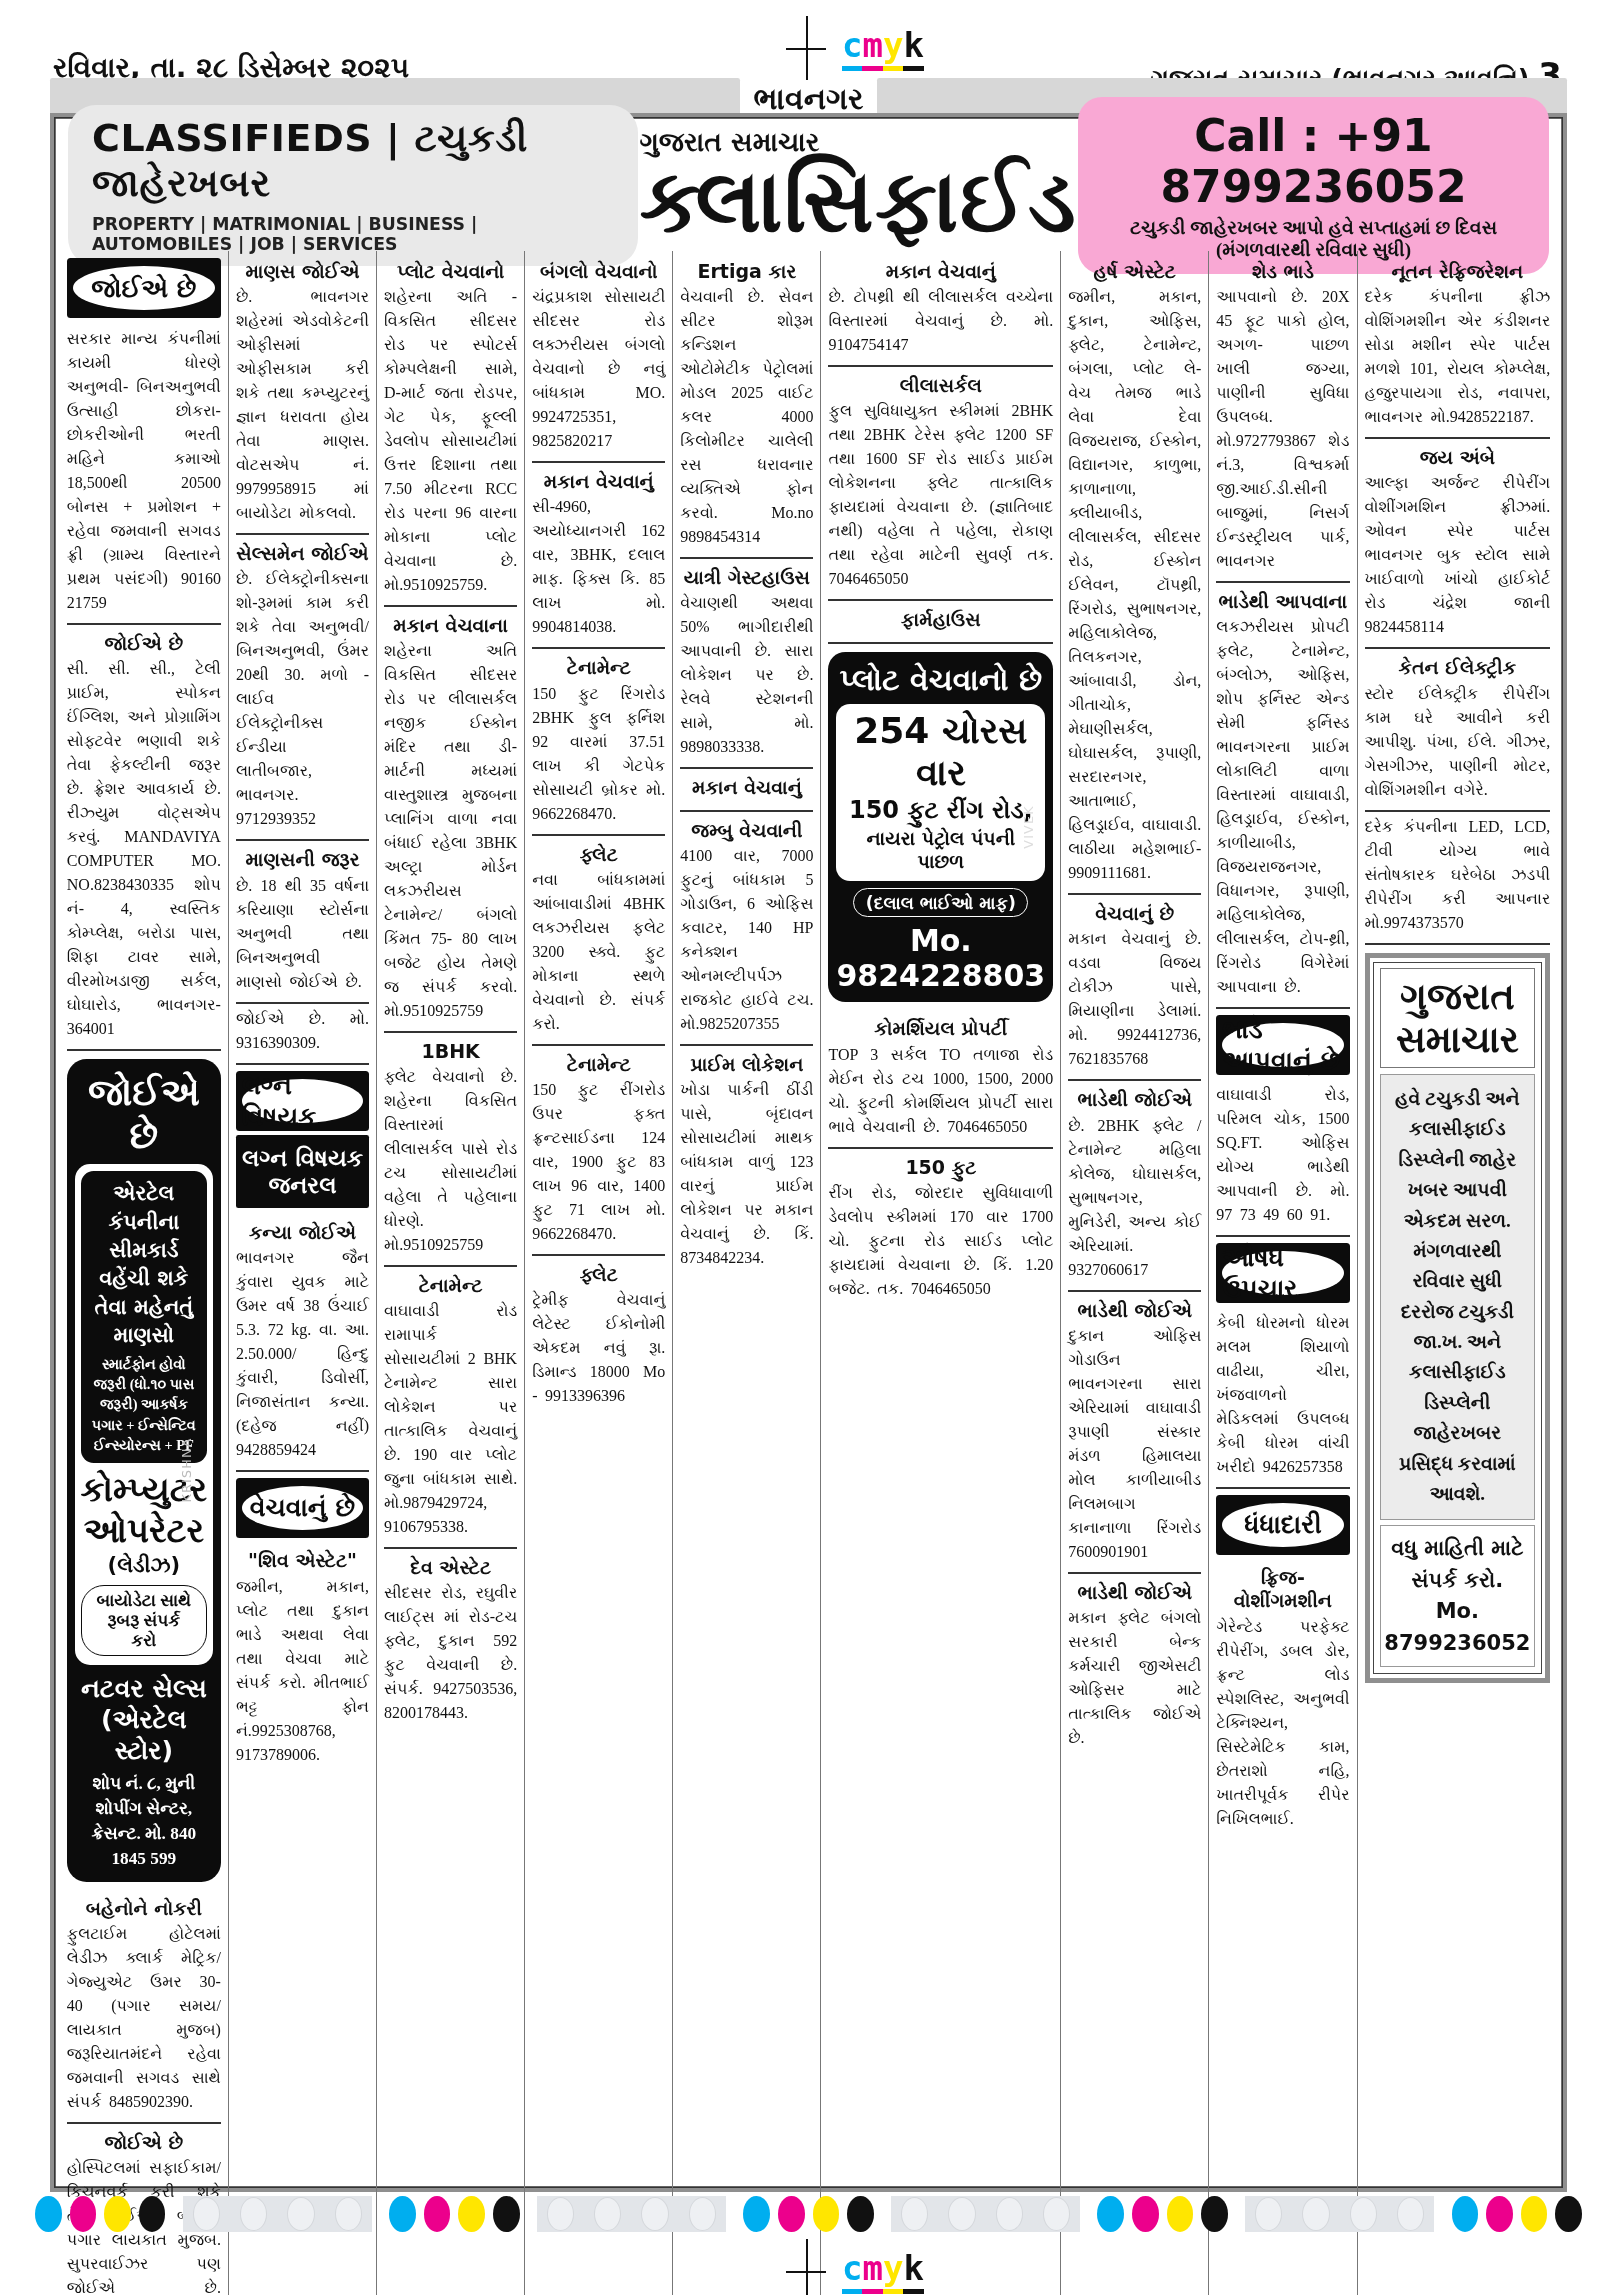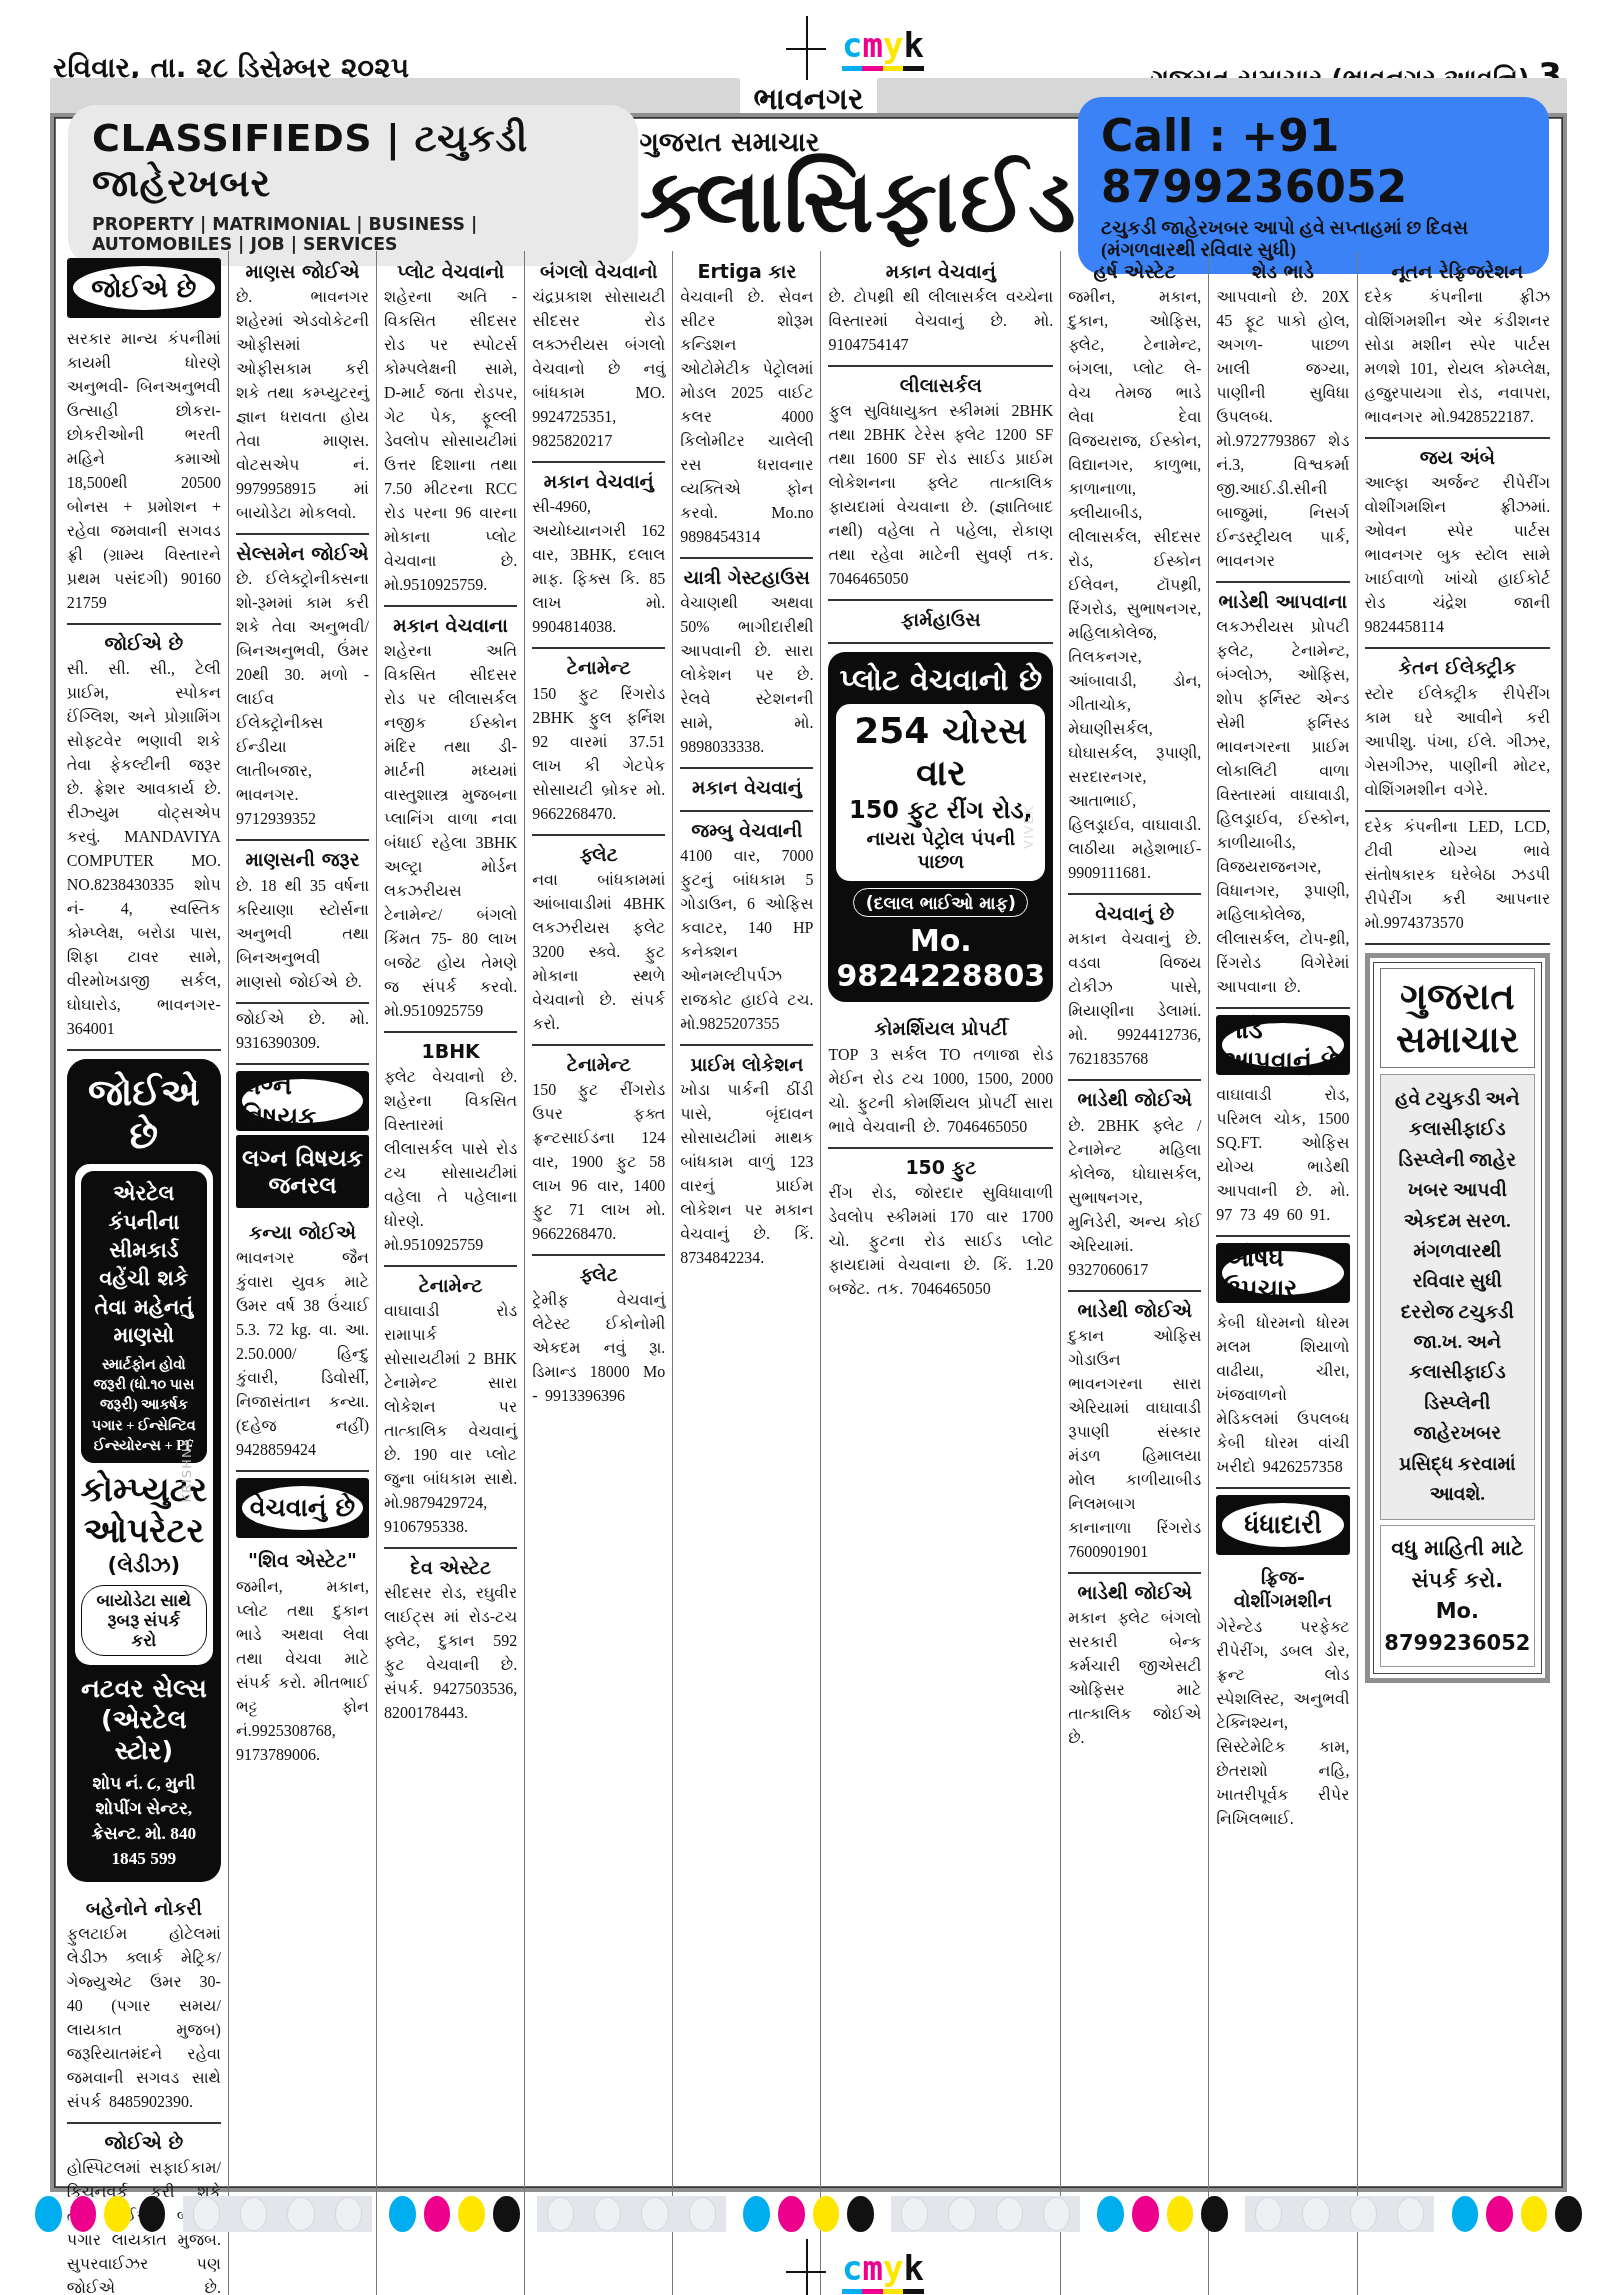--- a/index.html
+++ b/index.html
@@ -25,21 +25,21 @@
   .frame{position:absolute;left:50px;right:50px;top:113px;bottom:103px;border:4px solid #8f8f8f;box-shadow:inset 0 0 0 1.7px #333;background:#fff;}
   
   .masthead{display:flex;align-items:center;gap:1px;padding:10.4px 14px 5.8px 14px;height:116px;}
   .mh-left{background:#e9e9e9;border-radius:28px;padding:11.6px 24px;}
   .mh-left .l1{font-family:"DejaVu Sans",sans-serif;font-weight:bold;font-size:38px;letter-spacing:0.6px;}
   .mh-left .l2{font-family:"DejaVu Sans",sans-serif;font-weight:bold;font-size:17.3px;margin-top:8px;color:#222;}
   .mh-center{flex:1;display:flex;align-items:center;justify-content:center;gap:15px;}
   .mh-brand{display:flex;flex-direction:column;align-items:flex-start;}
   .mh-brand .small{font-family:"DejaVu Sans",sans-serif;font-weight:900;font-size:26.6px;}
   .mh-brand .big{font-family:"DejaVu Sans",sans-serif;font-weight:900;font-size:87px;line-height:1;letter-spacing:1.2px;}
-  .mh-right{background:#3b82f6;border-radius:24px;padding:12.7px 23px;}
+  .mh-right{background:#f9a8d4;border-radius:24px;padding:12.7px 23px;text-align:center;}
   .mh-right .call{font-family:"DejaVu Sans",sans-serif;font-weight:900;font-size:44px;}
   .mh-right .sub{font-size:19px;font-weight:bold;margin-top:5.8px;}
   
   .cols{display:grid;grid-template-columns:repeat(9,1fr);align-items:stretch;margin:2.3px 5.8px 0 5.8px;}
   .col{padding:1.2px 7px 11.6px 7px;border-right:1.7px solid #777;min-height:1924px;}
   .col:last-child{border-right:none;}
   .ad{padding:3.5px 0 8px 0;border-bottom:2.3px solid #333;}
   .ad:last-child{border-bottom:none;}
   .ad-h{text-align:center;font-family:"DejaVu Sans",sans-serif;font-weight:bold;font-size:19px;margin:3.5px 0 2.3px 0;}
   .ad-b{font-size:16px;line-height:24px;text-align:justify;margin:0;word-spacing:3.5px;}
@@ -233,21 +233,21 @@
         <div class="ad">
           <div class="ad-h">ટેનામેન્ટ</div>
           <p class="ad-b">150 ફુટ રિંગરોડ 2BHK ફુલ ફર્નિશ 92 વારમાં 37.51 લાખ કી ગેટપેક સોસાયટી બ્રોકર મો. 9662268470.</p>
         </div>
         <div class="ad">
           <div class="ad-h">ફ્લેટ</div>
           <p class="ad-b">નવા બાંધકામમાં આંબાવાડીમાં 4BHK લકઝરીયસ ફલેટ 3200 સ્ક્વે. ફુટ મોકાના સ્થળે વેચવાનો છે. સંપર્ક કરો.</p>
         </div>
         <div class="ad">
           <div class="ad-h">ટેનામેન્ટ</div>
-          <p class="ad-b">150 ફુટ રીંગરોડ ઉપર ફક્ત ફ્રન્ટસાઈડના 124 વાર, 1900 ફુટ 58 લાખ 96 વાર, 1400 ફુટ 71 લાખ મો. 9662268470.</p>
+          <p class="ad-b">150 ફુટ રીંગરોડ ઉપર ફક્ત ફ્રન્ટસાઈડના 124 વાર, 1900 ફુટ 83 લાખ 96 વાર, 1400 ફુટ 71 લાખ મો. 9662268470.</p>
         </div>
         <div class="ad">
           <div class="ad-h">ફ્લેટ</div>
           <p class="ad-b">ટ્રેમીફ વેચવાનું લેટેસ્ટ ઈકોનોમી એકદમ નવું રૂા. ડિમાન્ડ 18000 Mo - 9913396396</p>
         </div>
       </div>
       <div class="col">
         <div class="ad">
           <div class="ad-h">Ertiga કાર</div>
           <p class="ad-b">વેચવાની છે. સેવન સીટર શોરૂમ કન્ડિશન ઓટોમેટીક પેટ્રોલમાં મોડલ 2025 વાઈટ કલર 4000 કિલોમીટર ચાલેલી રસ ધરાવનાર વ્યક્તિએ ફોન કરવો. Mo.no 9898454314</p>

